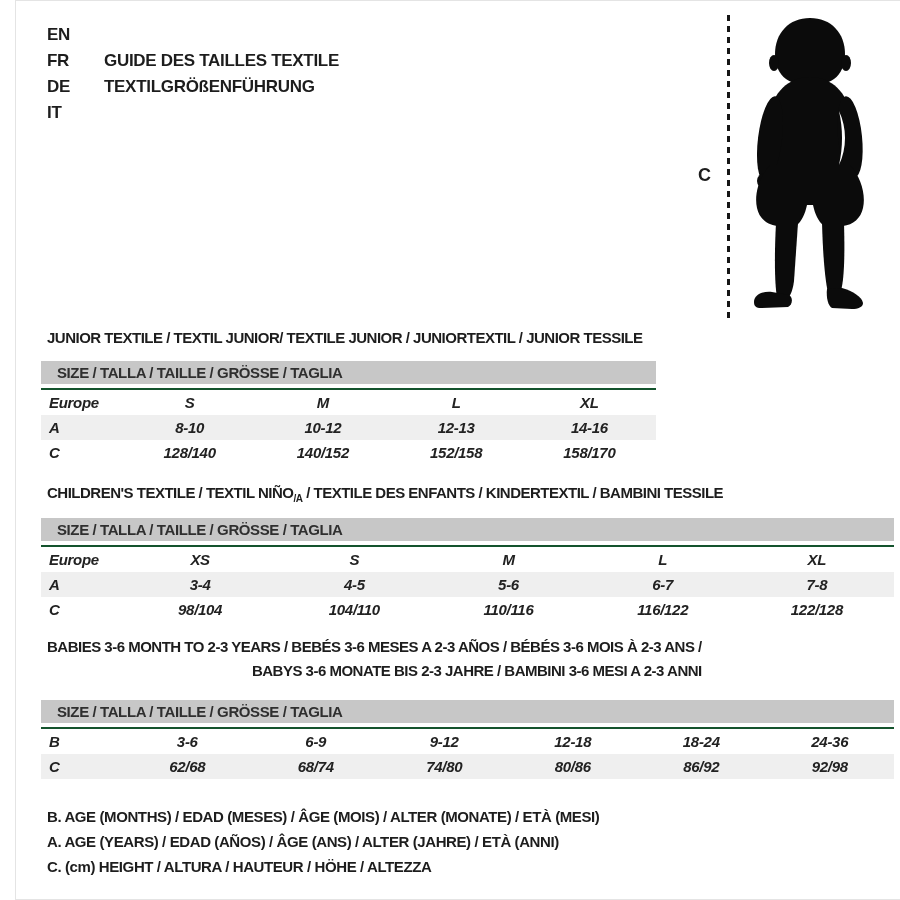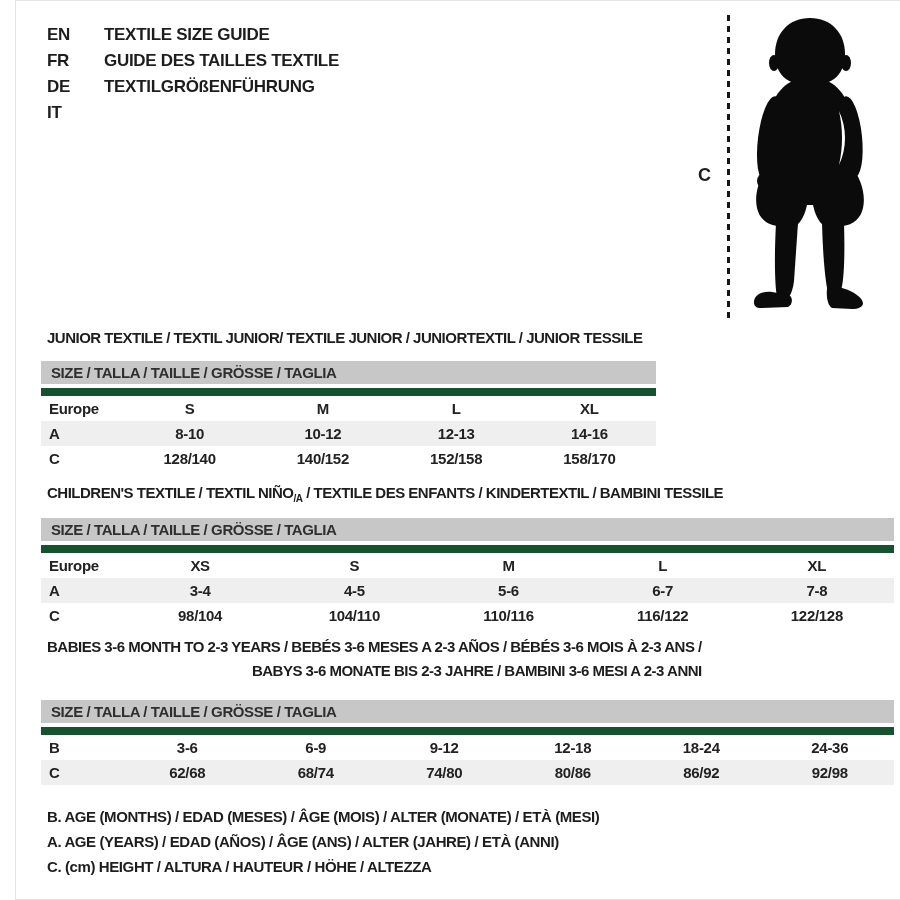--- a/index.html
+++ b/index.html
@@ -19,23 +19,23 @@
     position:absolute;left:35px;top:6px;width:3px;height:304px;
     background:repeating-linear-gradient(to bottom,#161616 0px,#161616 6px,transparent 6px,transparent 11px);
   }
   .height-label{position:absolute;left:6px;top:156px;font-size:18px;font-weight:700;}
   .baby-svg{position:absolute;left:52px;top:6px;}
   
   .tbl-title{position:absolute;left:31px;font-size:15px;font-weight:700;letter-spacing:-.5px;white-space:nowrap;text-align:right;}
   .tbl-title .subsc{font-size:10px;vertical-align:sub;}
   
   .size-table{position:absolute;left:25px;}
-  .size-bar{height:23px;line-height:23px;background:#c7c7c7;padding-left:10px;
+  .size-bar{height:23px;line-height:23px;background:#c7c7c7;padding-left:16px;
     font-size:15px;font-weight:700;letter-spacing:-.4px;color:#2f2f2f;}
-  .rows{margin-top:4px;border-top:8px solid #14532d;}
+  .rows{margin-top:4px;border-top:2px solid #14532d;font-style:italic;}
   .trow{display:grid;height:25px;align-items:center;font-size:15px;font-weight:700;letter-spacing:-.3px;color:#222;}
   .trow.alt{background:#efefef;}
   .tlabel{padding-left:8px;text-align:left;}
   .tcell{text-align:center;}
   .junior{width:615px;top:360px;}
   .junior .trow{grid-template-columns:82px repeat(4,1fr);}
   .children{width:853px;top:517px;}
   .children .trow{grid-template-columns:82px repeat(5,1fr);}
   .babies{width:853px;top:699px;}
   .babies .trow{grid-template-columns:82px repeat(6,1fr);}
@@ -47,21 +47,20 @@
   .t3-title{top:634px;line-height:24px;}
 </style>
 </head>
 <body>
 
 <div class="page">
 
   <div class="lang-block">
     <div class="lang-row">
       <span class="lang-code">EN</span>
-      <span class="lang-text">TEXTILE SIZE GUIDE</span>
     </div>
     <div class="lang-row">
       <span class="lang-code">FR</span>
       <span class="lang-text">GUIDE DES TAILLES TEXTILE</span>
     </div>
     <div class="lang-row">
       <span class="lang-code">DE</span>
       <span class="lang-text">TEXTILGRÖßENFÜHRUNG</span>
     </div>
     <div class="lang-row">

